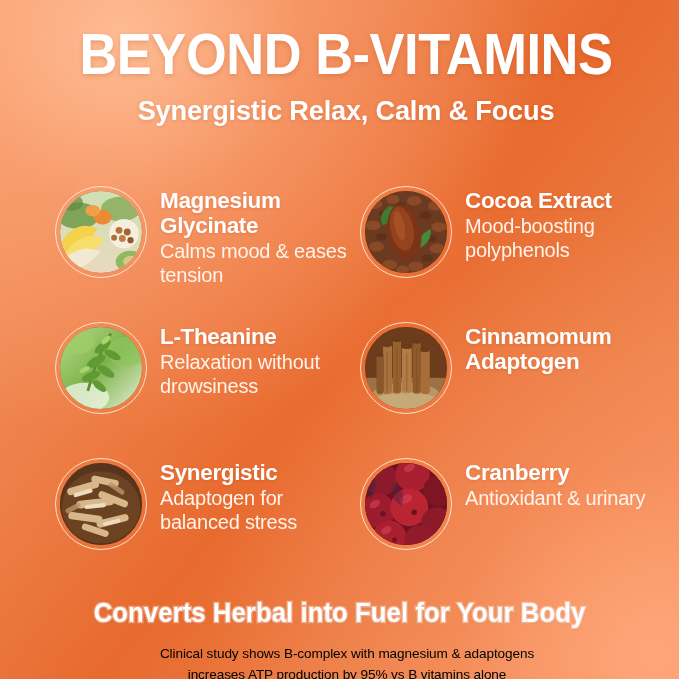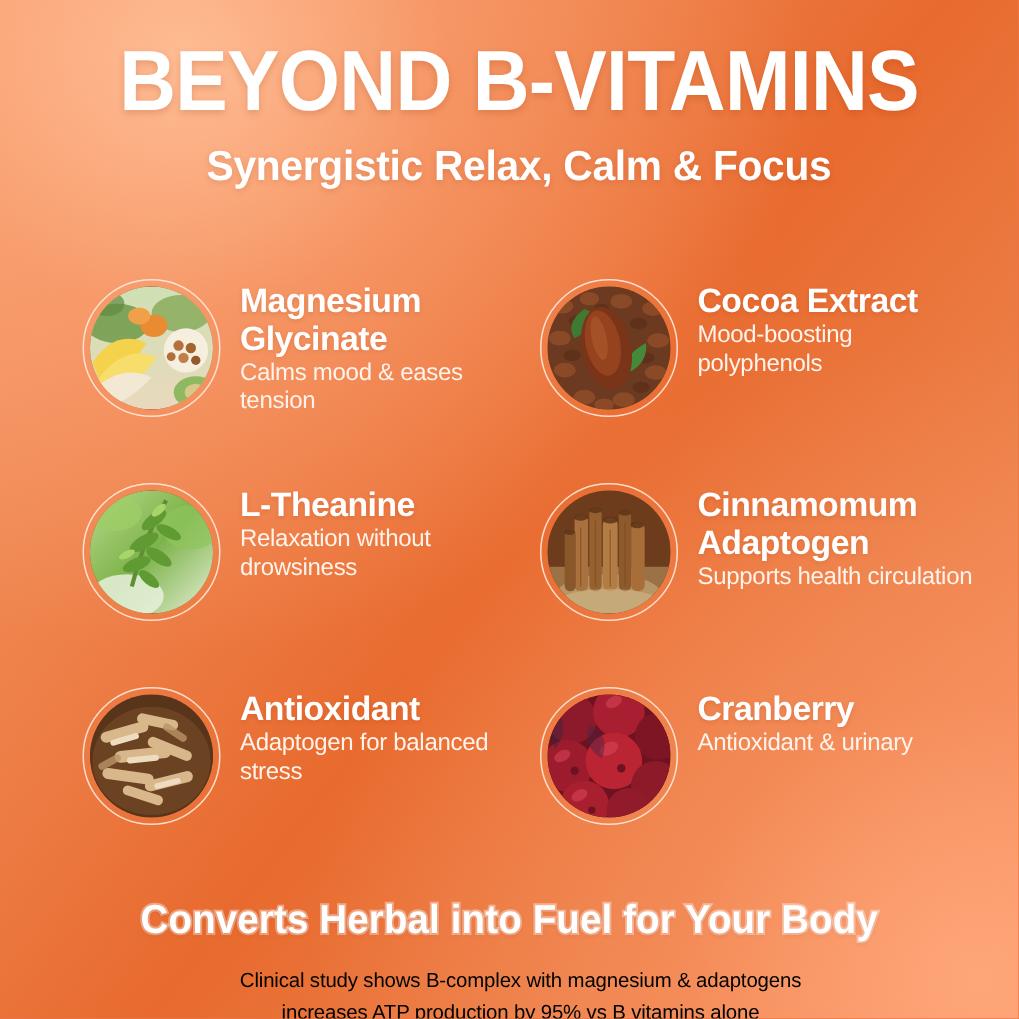--- a/index.html
+++ b/index.html
@@ -72,21 +72,21 @@
   .card-title {
     font-size:22.5px;
     font-weight:700;
     color:#FFFFFF;
     line-height:1.12;
     letter-spacing:-0.35px;
     text-shadow:0 1px 3px rgba(150,55,15,0.18);
   }
   .card-desc {
     margin-top:2px;
-    font-size:16px;
+    font-size:20px;
     font-weight:400;
     color:#FFF3EC;
     line-height:1.18;
     letter-spacing:-0.2px;
   }
 
   
   .footer { position:absolute; left:0; right:0; top:598px; text-align:center; }
   .foot-headline {
     font-size:27px;
@@ -263,21 +263,20 @@
                 <line x1="39" y1="24" x2="39" y2="78"></line>
               <line x1="51" y1="32" x2="51" y2="78"></line>
                 <line x1="63" y1="26" x2="63" y2="78"></line>
             </g>
             <ellipse cx="50" cy="90" rx="40" ry="10" fill="#e2cf9e" opacity="0.35"></ellipse>
           </svg>
         </div>
       </div>
       <div class="card-text">
         <div class="card-title">Cinnamomum Adaptogen</div>
-        <div class="card-desc">Supports health circulation</div>
       </div>
     </div>
 
     <div class="card">
       <div class="thumb-ring">
         <div class="thumb">
           <svg viewBox="0 0 100 100" preserveAspectRatio="xMidYMid slice" aria-hidden="true">
             <rect width="100" height="100" fill="#57341a"></rect>
             <ellipse cx="50" cy="54" rx="48" ry="44" fill="#6b4222"></ellipse>
             <g fill="#d8b78b">
@@ -295,21 +294,21 @@
               <rect x="52" y="70" width="22" height="4.6" rx="2.3" transform="rotate(-14 63 72)"></rect>
             </g>
             <g fill="#bb9468" opacity="0.8">
               <rect x="58" y="28" width="22" height="6" rx="3" transform="rotate(34 69 31)"></rect>
               <rect x="6" y="52" width="20" height="6" rx="3" transform="rotate(-28 16 55)"></rect>
             </g>
           </svg>
         </div>
       </div>
       <div class="card-text">
-        <div class="card-title">Antioxidant</div>
+        <div class="card-title">Synergistic</div>
         <div class="card-desc">Adaptogen for balanced stress</div>
       </div>
     </div>
 
     <div class="card">
       <div class="thumb-ring">
         <div class="thumb">
           <svg viewBox="0 0 100 100" preserveAspectRatio="xMidYMid slice" aria-hidden="true">
             <rect width="100" height="100" fill="#6d1220"></rect>
             <g>

